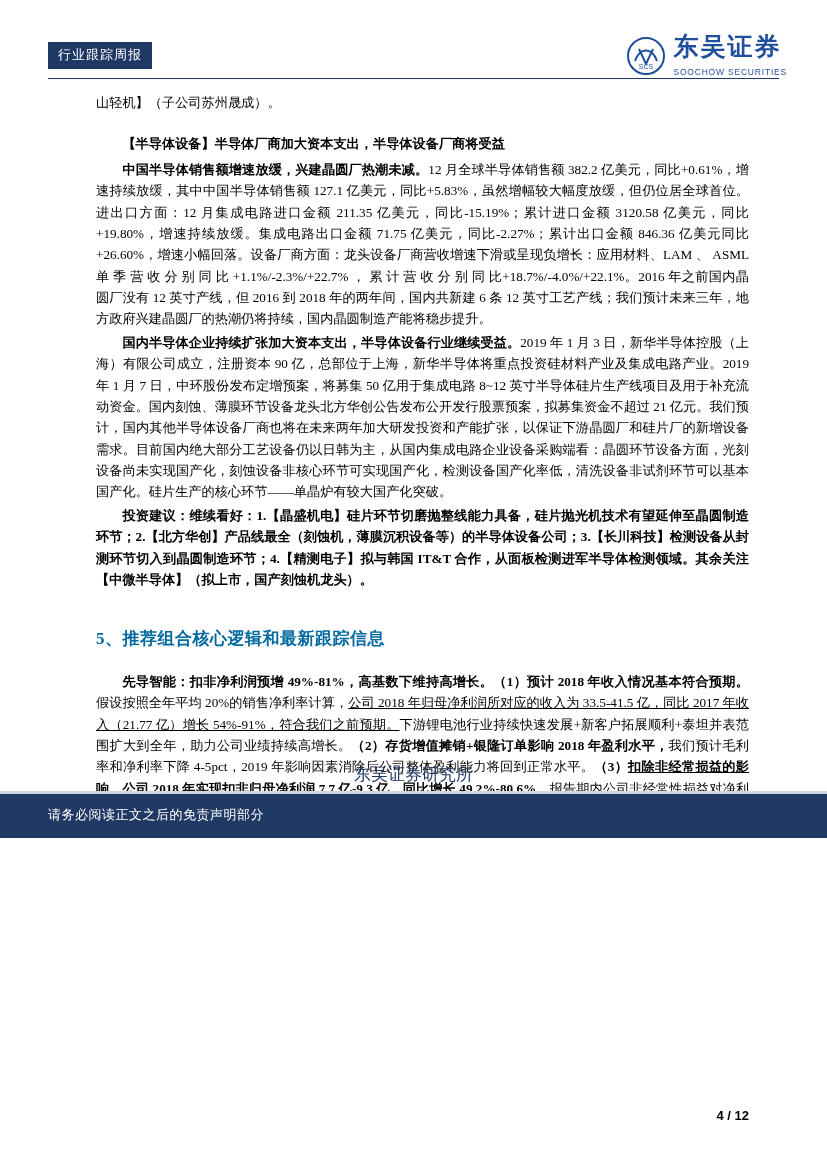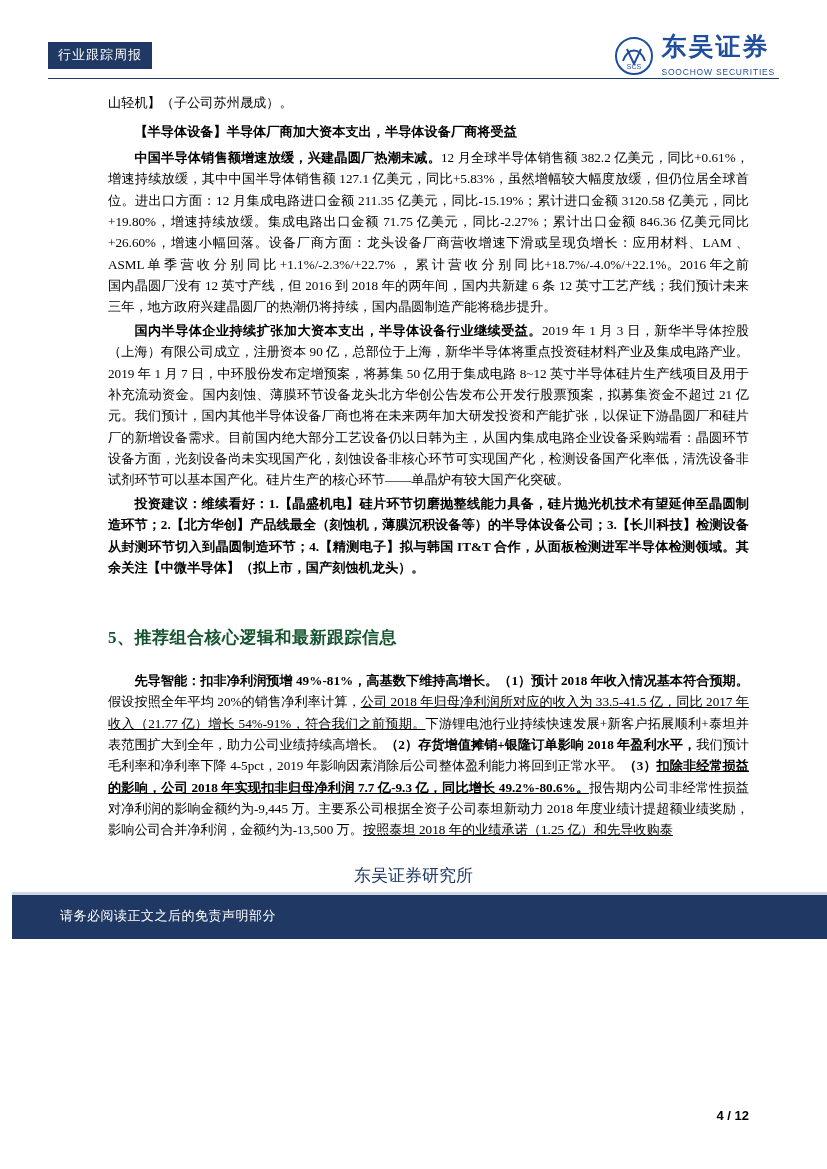--- a/index.html
+++ b/index.html
@@ -10,21 +10,21 @@
     width: 827px;
     height: 1169px;
     background: #ffffff;
     font-family: "Liberation Serif", serif;
     position: relative;
     overflow: hidden;
   }
   .page {
     position: relative;
     width: 827px;
-    height: 939px;
+    height: 838px;
     box-sizing: border-box;
   }
 
   
   .header {
     position: absolute;
     top: 34px;
     left: 0;
     right: 0;
     height: 52px;
@@ -44,21 +44,21 @@
   .header-rule {
     position: absolute;
     left: 48px;
     right: 48px;
     top: 44px;
     height: 1px;
     background: #1f3864;
   }
   .logo {
     position: absolute;
-    right: 52px;
+    right: 40px;
     top: 0px;
     display: flex;
     align-items: center;
     gap: 8px;
   }
   .logo-mark {
     width: 38px;
     height: 38px;
     position: relative;
   }
@@ -74,47 +74,47 @@
     color: #1f4e9c;
     font-size: 8.5px;
     letter-spacing: 0.8px;
     font-family: "Liberation Sans", sans-serif;
     margin-top: 8px;
   }
 
   
   .content {
     position: absolute;
-    left: 108px;
+    left: 96px;
     right: 78px;
     top: 92px;
     font-size: 13.2px;
     line-height: 1.62;
     color: #000000;
     text-align: justify;
   }
   p {
     margin: 0 0 2px 0;
     text-indent: 2em;
   }
   p.no-indent { text-indent: 0; }
   .b { font-weight: bold; }
   .sec-head {
     font-weight: bold;
     text-indent: 2em;
     margin-top: 14px;
     margin-bottom: 4px;
   }
-  .gap-lg { margin-top: 8px; }
+  .gap-lg { margin-top: 20px; }
 
   h2.section-title {
-    color: #14532d;
+    color: #0369a1;
     font-size: 17px;
     font-weight: bold;
-    margin: 46px 0 18px 0;
+    margin: 35px 0 18px 0;
     text-indent: 0;
     letter-spacing: 0.5px;
     border-bottom: none;
   }
   .u { text-decoration: underline; }
 
   
   .page-num {
     position: absolute;
     right: 78px;
@@ -124,21 +124,20 @@
     color: #000;
     font-family: Liberation Sans, sans-serif;
   }
   .footer-bar {
     position: absolute;
     left: 0;
     right: 0;
     bottom: 0;
     height: 44px;
     background: #1f3864;
-    margin-left: 12px;
   }
   .footer-bar:before {
     content: "";
     position: absolute;
     left: 0;
     right: 0;
     top: -3px;
     height: 3px;
     background: #cfd6e4;
   }

